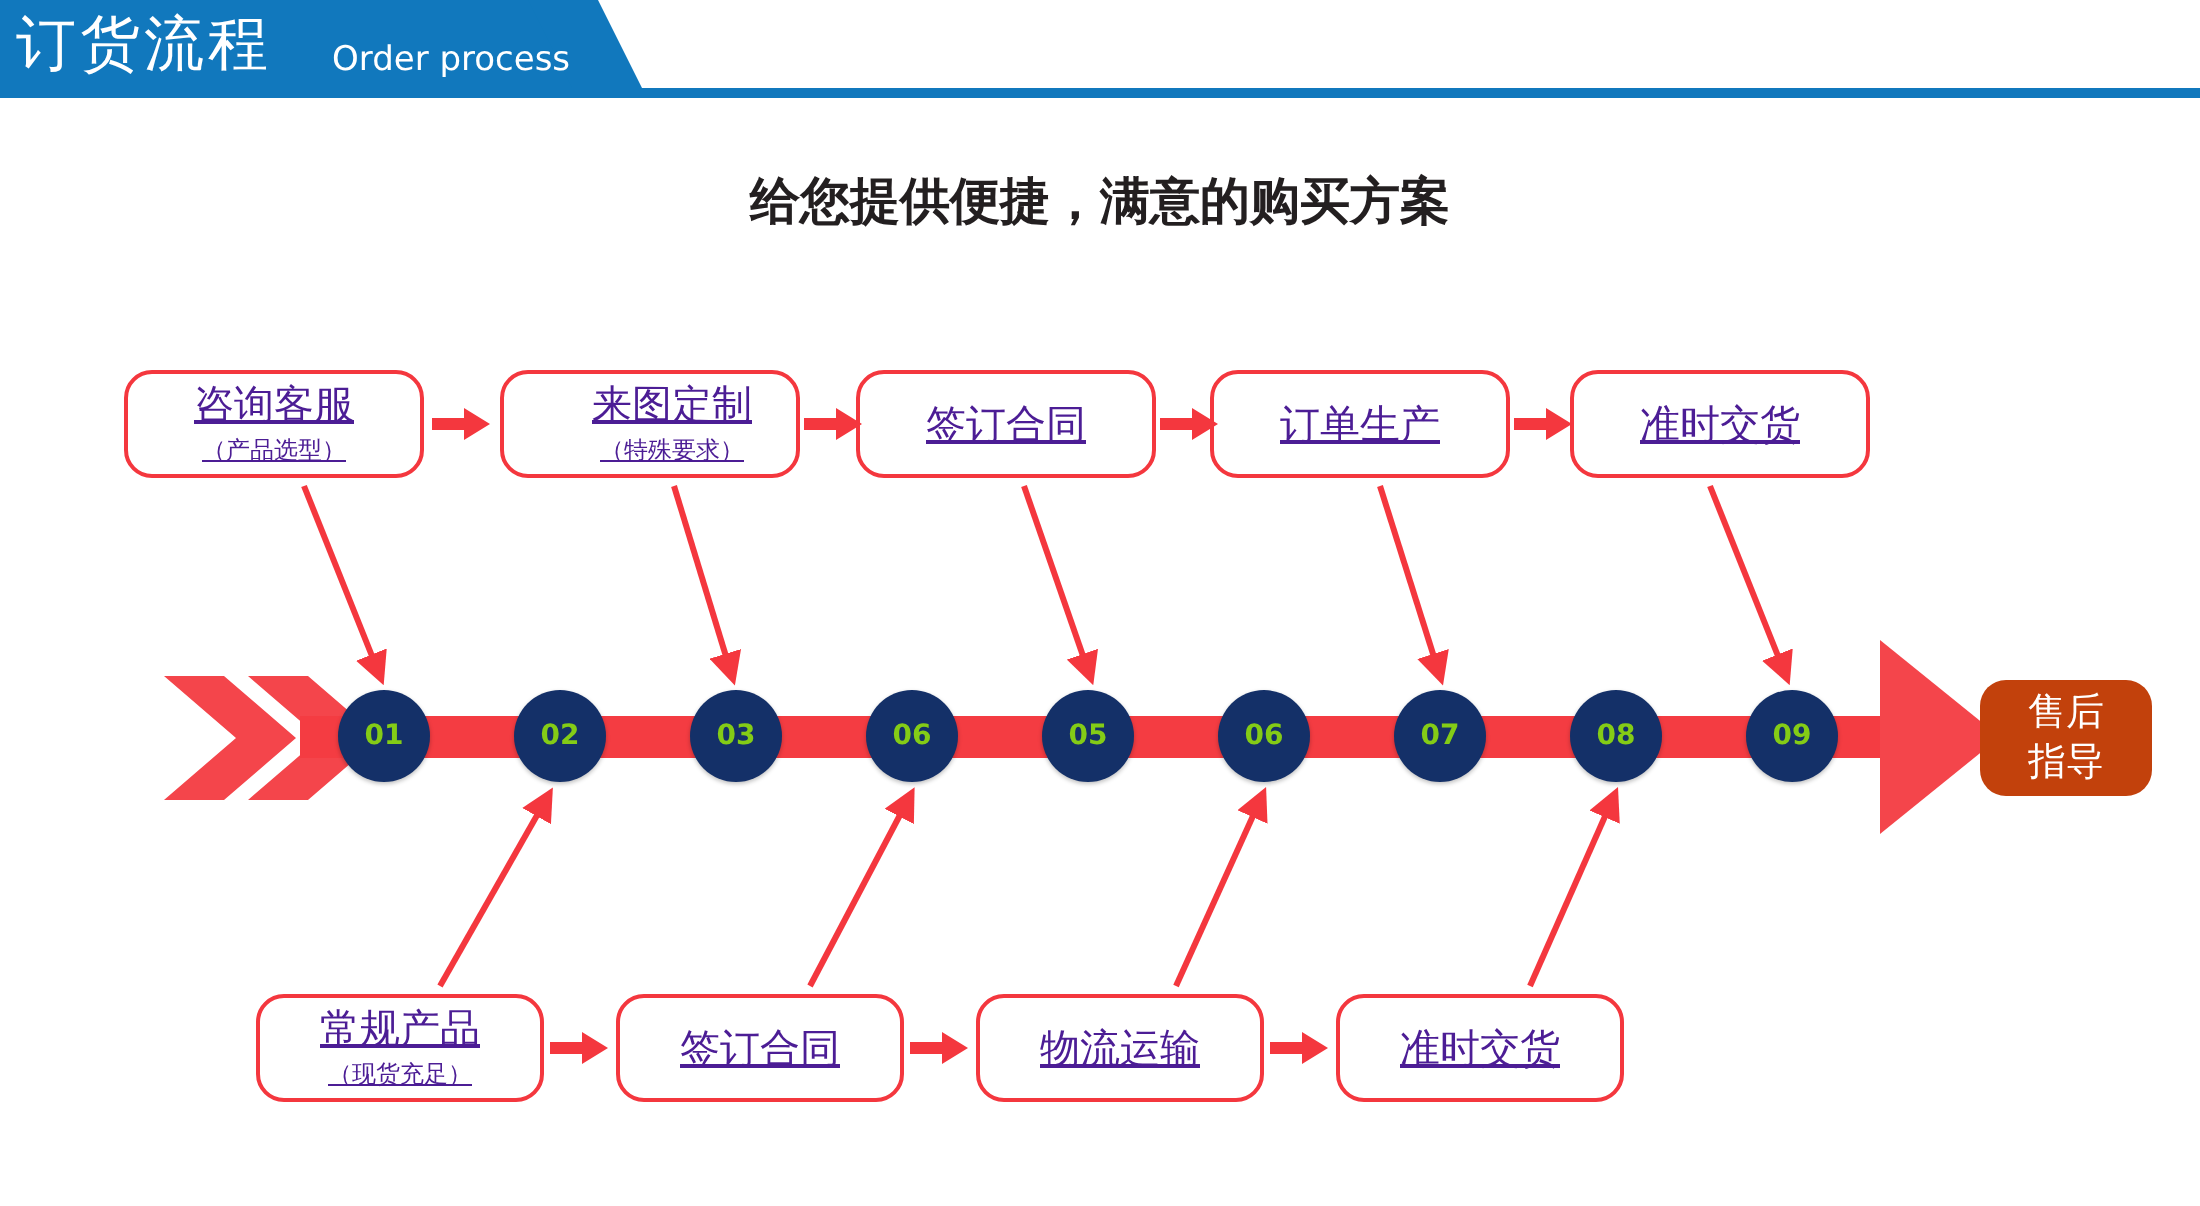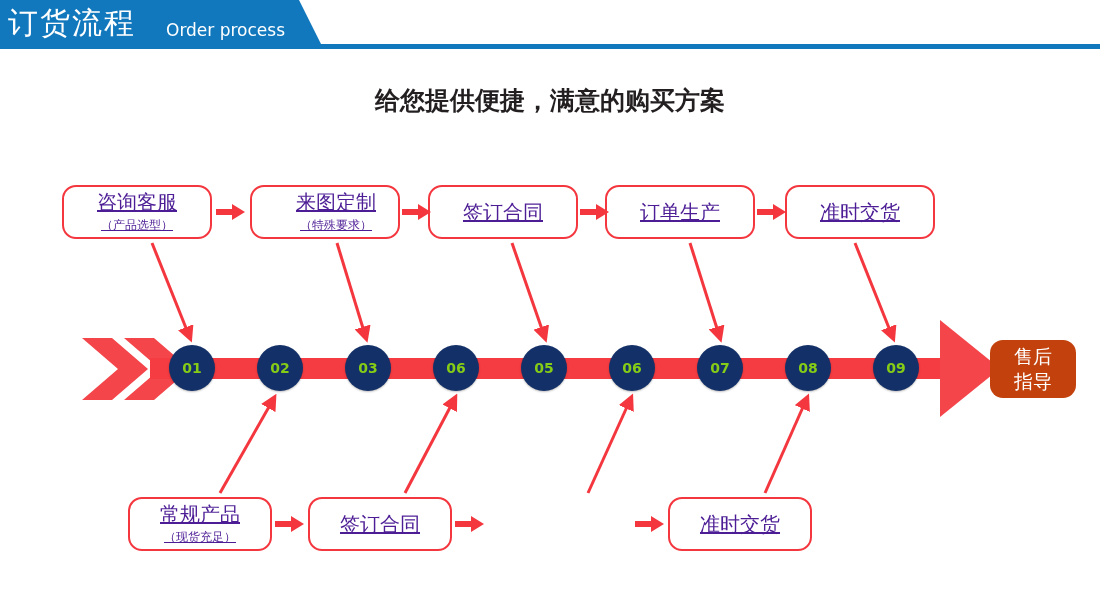--- a/index.html
+++ b/index.html
@@ -200,20 +200,23 @@
 
   <div class="pbox" style="left:128px; top:497px; width:144px; height:54px;">
     <div class="line1">常规产品</div>
     <div class="line2">（现货充足）</div>
   </div>
 
   <div class="pbox single" style="left:308px; top:497px; width:144px; height:54px;">
     <div class="line1">签订合同</div>
   </div>
 
+  <div class="pbox single" style="left:488px; top:497px; width:144px; height:54px;">
+    <div class="line1">物流运输</div>
+  </div>
 
   <div class="pbox single" style="left:668px; top:497px; width:144px; height:54px;">
     <div class="line1">准时交货</div>
   </div>
 
   <div class="connector" style="left:275px; top:516px; width:30px;">
     <svg width="30" height="16" viewBox="0 0 30 16">
         <path d="M0,5 L16,5 L16,0 L29,8 L16,16 L16,11 L0,11 Z" fill="#f4373e"></path>
       </svg>
   </div>

